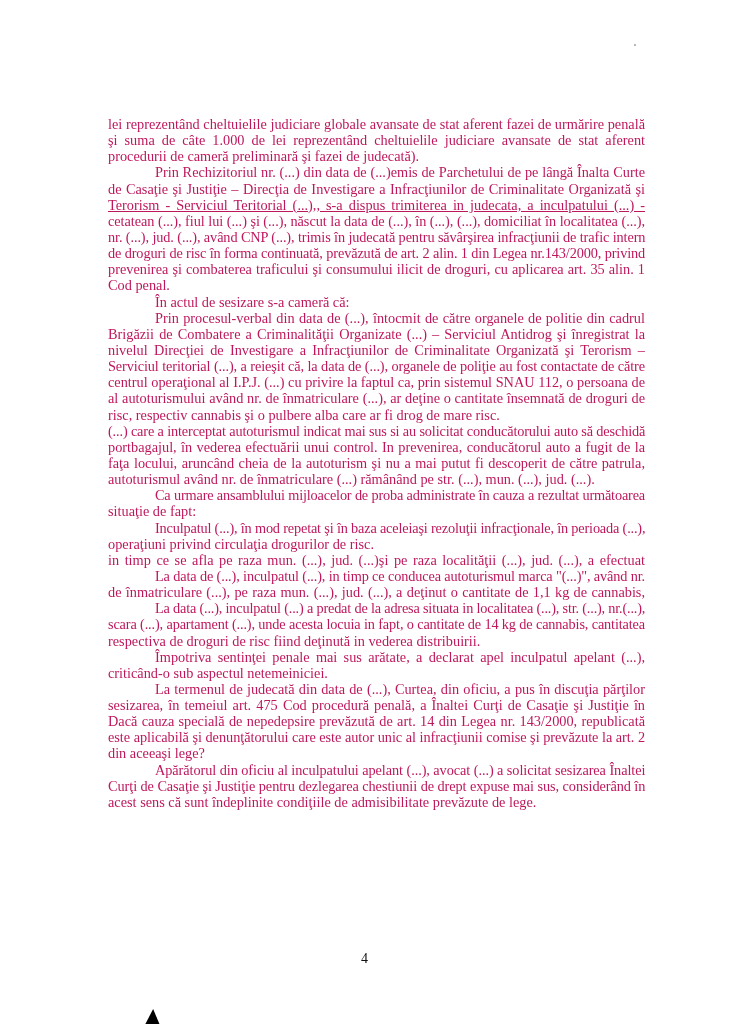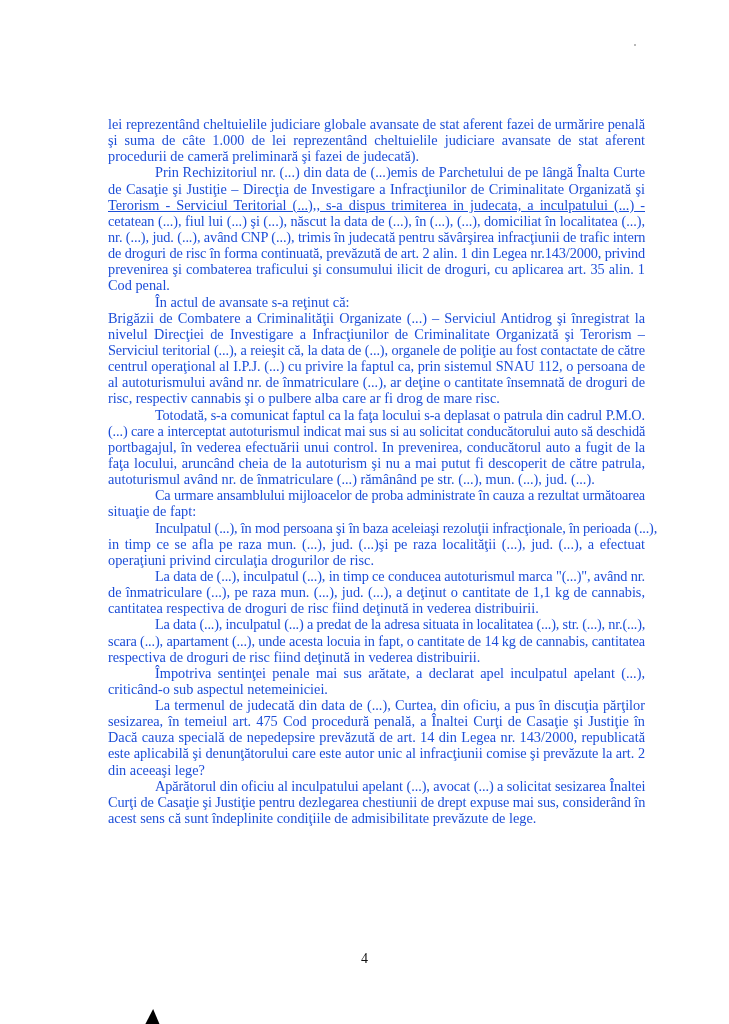--- a/index.html
+++ b/index.html
@@ -28,21 +28,21 @@
       height: 2px;
       background: #b8b8b8;
     }
     .text-block {
       position: absolute;
       left: 108px;
       top: 116px;
       width: 537px;
       font-family: "Liberation Serif", serif;
       font-size: 14.3px;
-      color: #1d4ed8;
+      color: #be185d;
     }
     .line {
       display: block;
       height: 16.15px;
       line-height: 16.15px;
       white-space: nowrap;
       text-align: justify;
       text-align-last: justify;
       overflow: visible;
     }
@@ -85,40 +85,39 @@
       <span class="line" style="display: block;">şi suma de câte 1.000 de lei reprezentând cheltuielile judiciare avansate de stat aferent</span>
       <span class="line last" style="display: block;">procedurii de cameră preliminară şi fazei de judecată).</span>
       <span class="line indent" style="display: block;">Prin Rechizitoriul  nr. (...) din data de (...)emis de Parchetului de pe lângă Înalta Curte</span>
       <span class="line" style="display: block;">de Casaţie şi Justiţie – Direcţia de Investigare a Infracţiunilor de Criminalitate Organizată şi</span>
       <span class="line" style="display: block; text-decoration: underline;">Terorism - Serviciul Teritorial (...),, s-a dispus trimiterea in judecata, a inculpatului (...) -</span>
       <span class="line" style="display: block; letter-spacing: -0.043px;">cetatean (...), fiul lui (...) şi (...), născut la data de (...), în (...), (...), domiciliat în localitatea (...),</span>
       <span class="line" style="display: block; letter-spacing: -0.113px;">nr. (...), jud. (...), având CNP (...), trimis în judecată pentru săvârşirea infracţiunii de trafic intern</span>
       <span class="line" style="display: block; letter-spacing: -0.122px;">de droguri de risc în forma continuată, prevăzută de art. 2 alin. 1 din Legea nr.143/2000, privind</span>
       <span class="line" style="display: block;">prevenirea şi combaterea traficului şi consumului ilicit de droguri, cu aplicarea art. 35 alin. 1</span>
       <span class="line last" style="display: block;">Cod penal.</span>
-      <span class="line indent last" style="display: block;">În actul de avansate s-a reţinut că:</span>
+      <span class="line indent last" style="display: block;">În actul de sesizare s-a cameră că:</span>
+      <span class="line indent" style="display: block;">Prin procesul-verbal din data de (...), întocmit de către organele de politie din cadrul</span>
       <span class="line" style="display: block;">Brigăzii de Combatere a Criminalităţii Organizate (...) – Serviciul Antidrog şi înregistrat la</span>
       <span class="line" style="display: block;">nivelul Direcţiei de Investigare a Infracţiunilor de Criminalitate Organizată şi Terorism –</span>
       <span class="line" style="display: block; letter-spacing: -0.103px;">Serviciul teritorial (...), a reieşit că, la data de (...), organele de poliţie au fost contactate de către</span>
       <span class="line" style="display: block;">centrul operaţional al I.P.J. (...) cu privire la faptul ca, prin sistemul SNAU 112, o persoana de</span>
       <span class="line" style="display: block;">al autoturismului având nr. de înmatriculare (...), ar deţine o cantitate însemnată de droguri de</span>
       <span class="line last" style="display: block;">risc, respectiv cannabis şi o pulbere alba care ar fi drog de mare risc.</span>
-      <span class="line indent" style="display: block; letter-spacing: -0.133px;">Totodată, s-a comunicat faptul ca la faţa locului s-a deplasat o patrula din cadrul P.M.O.</span>
       <span class="line" style="display: block; letter-spacing: -0.149px;">(...) care a interceptat autoturismul indicat mai sus si au solicitat conducătorului auto să deschidă</span>
       <span class="line" style="display: block;">portbagajul, în vederea efectuării unui control. In prevenirea, conducătorul auto a fugit de la</span>
       <span class="line" style="display: block;">faţa locului, aruncând cheia de la autoturism şi nu a mai putut fi descoperit de către patrula,</span>
       <span class="line last" style="display: block;">autoturismul având nr. de înmatriculare (...) rămânând pe str. (...), mun. (...), jud. (...).</span>
       <span class="line indent" style="display: block; letter-spacing: -0.174px;">Ca urmare ansamblului mijloacelor de proba administrate în cauza a rezultat următoarea</span>
       <span class="line last" style="display: block;">situaţie de fapt:</span>
-      <span class="line indent" style="display: block; letter-spacing: -0.175px;">Inculpatul (...), în mod persoana şi în baza aceleiaşi rezoluţii infracţionale, în perioada (...),</span>
+      <span class="line indent" style="display: block; letter-spacing: -0.175px;">Inculpatul (...), în mod repetat şi în baza aceleiaşi rezoluţii infracţionale, în perioada (...),</span>
+      <span class="line last" style="display: block;">operaţiuni privind circulaţia drogurilor de risc.</span>
       <span class="line" style="display: block;">in timp ce se afla pe raza mun. (...), jud. (...)şi pe raza localităţii (...), jud. (...), a efectuat</span>
-      <span class="line last" style="display: block;">operaţiuni privind circulaţia drogurilor de risc.</span>
       <span class="line indent" style="display: block; letter-spacing: -0.14px;">La data de (...), inculpatul (...), in timp ce conducea autoturismul marca "(...)", având nr.</span>
       <span class="line" style="display: block;">de înmatriculare (...), pe raza mun. (...), jud. (...), a deţinut o cantitate de 1,1 kg de cannabis,</span>
-      <span class="line last" style="display: block;">cantitatea respectiva de droguri de risc fiind deţinută in vederea distribuirii.</span>
       <span class="line indent" style="display: block; letter-spacing: -0.19px;">La data (...), inculpatul (...) a predat de la adresa situata in localitatea (...), str. (...), nr.(...),</span>
       <span class="line" style="display: block; letter-spacing: -0.146px;">scara (...), apartament (...), unde acesta locuia in fapt, o cantitate de 14 kg de cannabis, cantitatea</span>
       <span class="line last" style="display: block;">respectiva de droguri de risc fiind deţinută in vederea distribuirii.</span>
       <span class="line indent" style="display: block;">Împotriva sentinţei penale mai sus arătate, a declarat apel inculpatul apelant (...),</span>
       <span class="line last" style="display: block;">criticând-o sub aspectul netemeiniciei.</span>
       <span class="line indent" style="display: block;">La termenul de judecată din data de (...), Curtea, din oficiu, a pus în discuţia părţilor</span>
       <span class="line" style="display: block;">sesizarea, în temeiul art. 475 Cod procedură penală, a Înaltei Curţi de Casaţie şi Justiţie în</span>
       <span class="line" style="display: block;">Dacă cauza specială de nepedepsire prevăzută de art. 14 din Legea nr. 143/2000, republicată</span>
       <span class="line" style="display: block; letter-spacing: -0.03px;">este aplicabilă şi denunţătorului care este autor unic al infracţiunii comise şi prevăzute la art. 2</span>
       <span class="line last" style="display: block;">din aceeaşi lege?</span>

